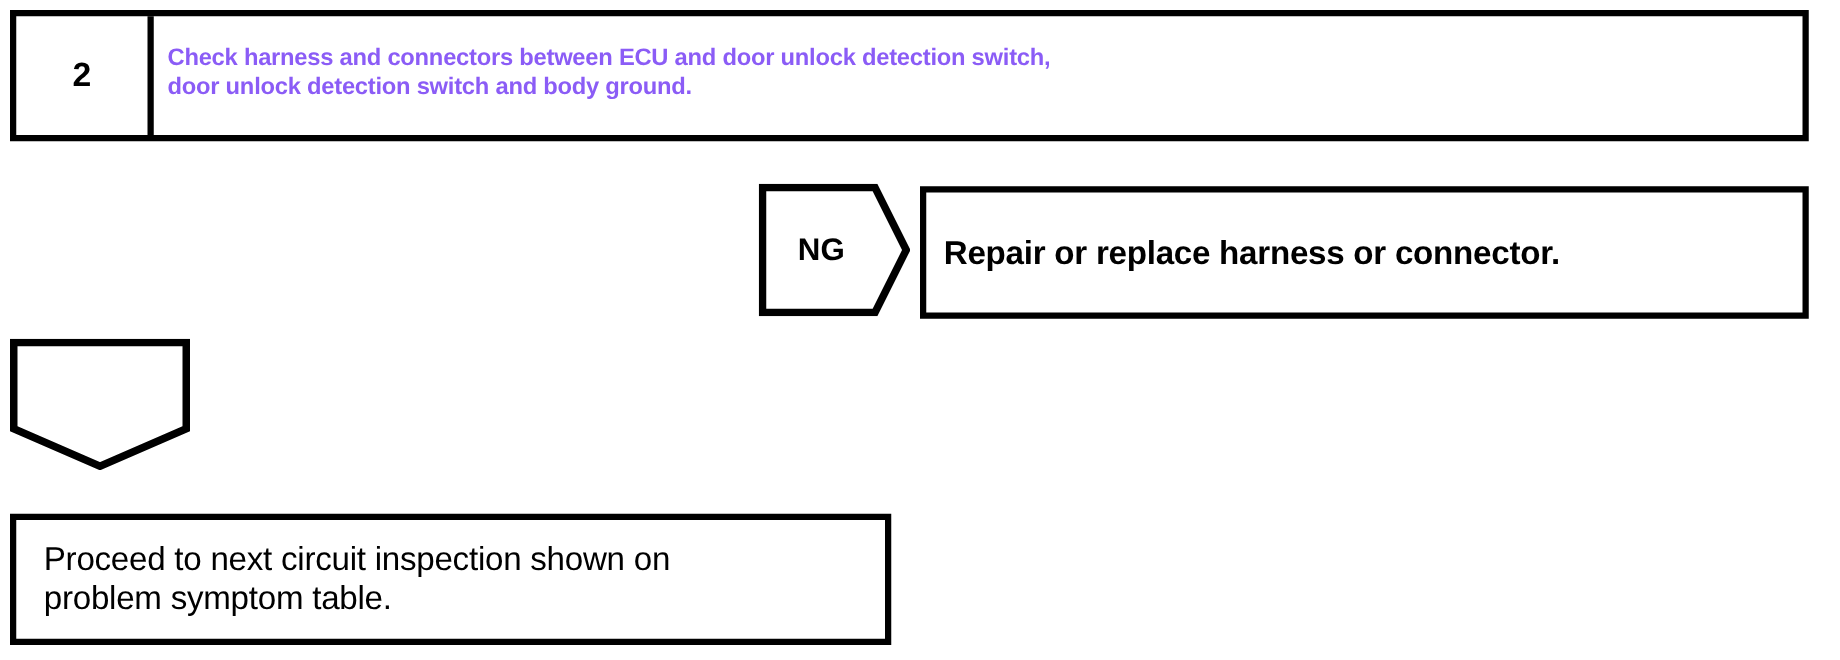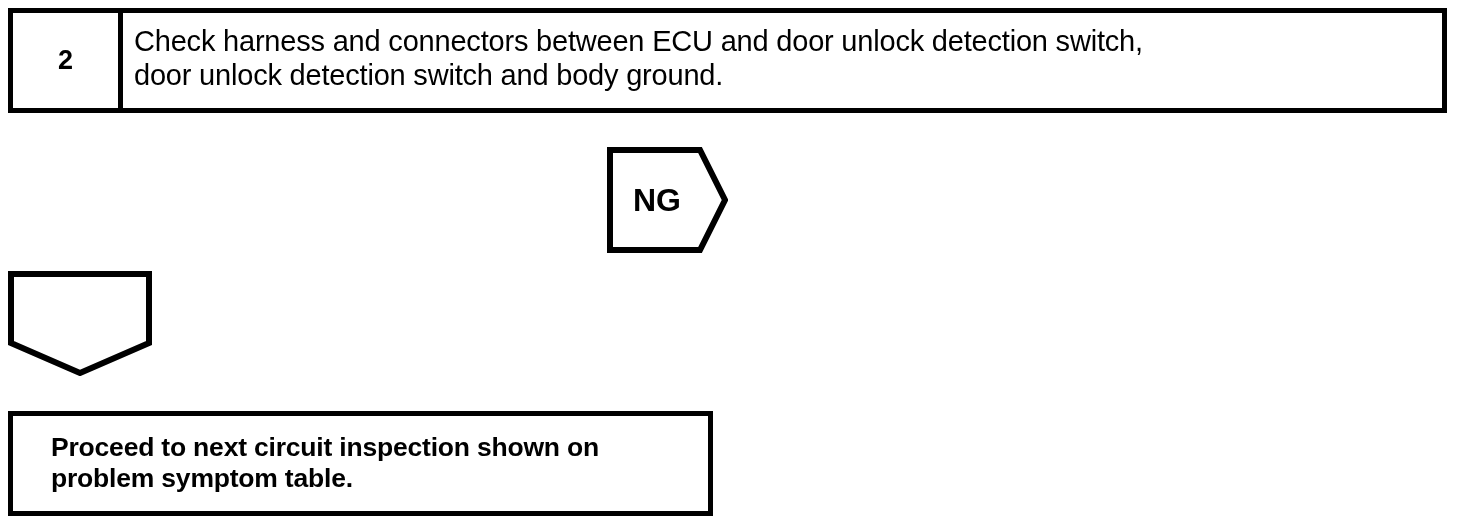--- a/index.html
+++ b/index.html
@@ -46,23 +46,23 @@
   }
   .step-text-cell {
     flex: 1 1 auto;
     display: flex;
     align-items: center;
     padding-left: 11px;
     padding-right: 8px;
     box-sizing: border-box;
   }
   .step-text {
-    font-size: 29px;
-    font-weight: normal;
-    color: #000000;
+    font-size: 19px;
+    font-weight: bold;
+    color: #8b5cf6;
     line-height: 1.17;
     letter-spacing: -0.2px;
     white-space: pre-line;
     margin-top: -4px;
   }
 
   
   .ng-arrow {
     position: absolute;
     left: 607px;
@@ -73,21 +73,21 @@
   .ng-arrow svg { display: block; }
   .ng-label {
     position: absolute;
     left: 607px;
     top: 147px;
     width: 100px;
     height: 106px;
     display: flex;
     align-items: center;
     justify-content: center;
-    font-size: 32px;
+    font-size: 25px;
     font-weight: bold;
     color: #000000;
     pointer-events: none;
   }
 
   .repair-box {
     position: absolute;
     left: 736px;
     top: 149px;
     width: 711px;
@@ -139,23 +139,23 @@
     width: 705px;
     height: 105px;
     border: 5px solid #000000;
     box-sizing: border-box;
     background: #ffffff;
     display: flex;
     align-items: center;
   }
   .result-text {
     font-size: 26.5px;
-    font-weight: bold;
+    font-weight: normal;
     color: #000000;
-    padding-left: 38px;
+    padding-left: 22px;
     padding-right: 10px;
     line-height: 1.17;
     letter-spacing: -0.2px;
     white-space: pre-line;
     margin-top: -2px;
   }
 </style>
 </head>
 <body>
 
@@ -171,20 +171,23 @@
     </div>
   </div>
 
   <div class="ng-arrow">
     <svg width="121" height="106" viewBox="0 0 121 106" xmlns="http://www.w3.org/2000/svg">
       <polygon points="3,3 93,3 118,53 93,103 3,103" fill="#ffffff" stroke="#000000" stroke-width="6" stroke-linejoin="miter"></polygon>
     </svg>
   </div>
   <div class="ng-label">NG</div>
 
+  <div class="repair-box">
+    <span class="repair-text">Repair or replace harness or connector.</span>
+  </div>
 
   <div class="ok-arrow">
     <svg width="144" height="105" viewBox="0 0 144 105" xmlns="http://www.w3.org/2000/svg">
       <polygon points="3,3 141,3 141,72 72,102 3,72" fill="#ffffff" stroke="#000000" stroke-width="6" stroke-linejoin="miter"></polygon>
     </svg>
   </div>
 
   <div class="result-box">
     <span class="result-text">Proceed to next circuit inspection shown on
 problem symptom table.</span>

